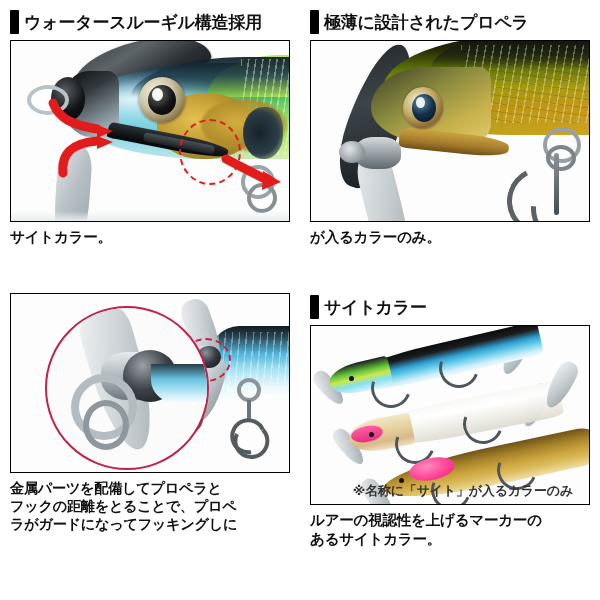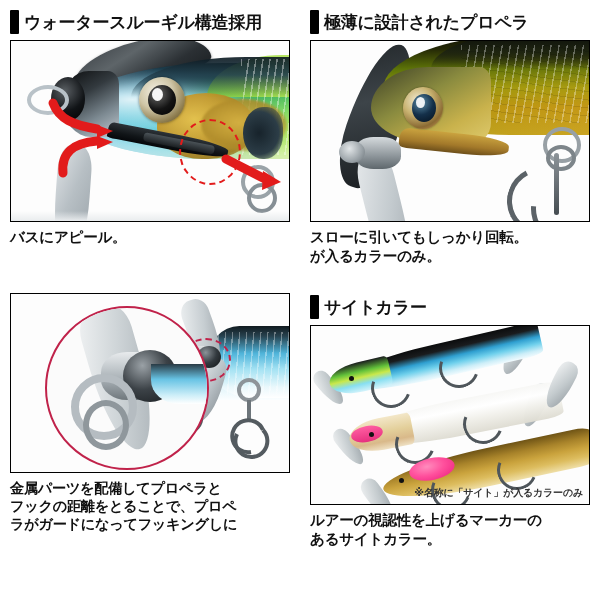--- a/index.html
+++ b/index.html
@@ -48,22 +48,22 @@
   
   .caption{
     margin-top:6px;
     font-size:14.6px;font-weight:700;color:#111;
     line-height:1.28;letter-spacing:-0.3px;
   }
   .caption div{white-space:nowrap;}
   .caption.tight{font-size:14.2px;line-height:1.27;}
 
   .footnote{
-    position:absolute;right:6px;bottom:4px;
-    font-size:10px;font-weight:700;color:#333;
+    position:absolute;right:16px;bottom:4px;
+    font-size:13px;font-weight:700;color:#333;
     letter-spacing:-0.2px;white-space:nowrap;
   }
 
   
   .sh{position:absolute;}
 
   
   .p1-body{
     left:60px;top:22px;width:280px;height:96px;
     border-radius:60% 10% 12% 55% / 58% 22% 26% 52%;
@@ -420,21 +420,21 @@
             <path d="M86,84 l16,6 l-16,7 z" fill="#e21b1b"></path>
             <path d="M52,132 C50,112 62,102 86,100" stroke="#e21b1b" stroke-width="9" fill="none" stroke-linecap="round"></path>
             <path d="M86,95 l16,6 l-16,7 z" fill="#e21b1b"></path>
             <path d="M215,118 L258,140" stroke="#e21b1b" stroke-width="9" fill="none" stroke-linecap="round"></path>
             <path d="M252,130 l18,11 l-19,8 z" fill="#e21b1b"></path>
           </svg>
           <div class="sh p1-foot"></div>
         </div>
       </div>
       <div class="caption">
-        <div>バスにアピール。</div>
+        <div>サイトカラー。</div>
       </div>
     </div>
 
     <div class="cell">
       <div class="heading">
         <span class="heading-bar"></span>
         <span class="heading-text">極薄に設計されたプロペラ</span>
       </div>
       <div class="frame r1">
         <div class="stage">
@@ -452,21 +452,20 @@
           <div class="sh p2-eye-hl"></div>
           <div class="sh p2-split-ring"></div>
           <div class="sh p2-hook-eye"></div>
           <div class="sh p2-hook-shank"></div>
           <div class="hook-barb" style="left:196px;top:126px;transform:rotate(18deg);"></div>
           <div class="hook-barb" style="left:240px;top:126px;transform:rotate(-98deg);"></div>
           <div class="hook-barb" style="left:220px;top:134px;transform:rotate(-40deg);"></div>
         </div>
       </div>
       <div class="caption">
-        <div>スローに引いてもしっかり回転。</div>
         <div>が入るカラーのみ。</div>
       </div>
     </div>
 
     <div class="cell">
       <div class="frame r2">
         <div class="stage">
           <div class="sh p3-body"></div>
           <div class="sh p3-body2"></div>
           <div class="sh p3-body-scales"></div>

